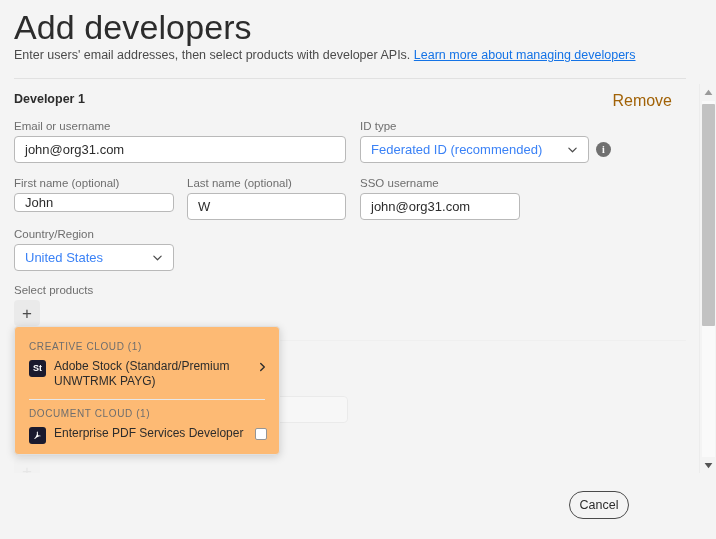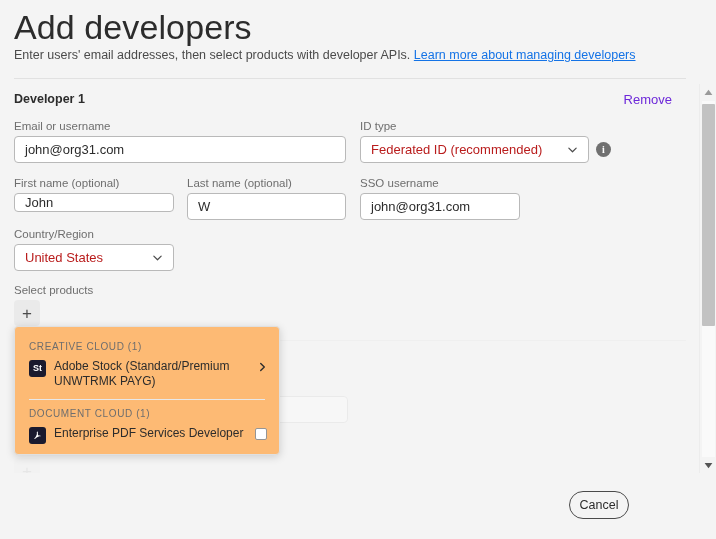--- a/index.html
+++ b/index.html
@@ -59,22 +59,22 @@
   .dev-header {
     position: absolute;
     left: 14px; top: 8px;
     font-size: 12.5px;
     font-weight: bold;
     color: #2c2c2c;
   }
   .remove-link {
     position: absolute;
     right: 44px; top: 8px;
-    font-size: 13px;
-    color: #6d28d9;
+    font-size: 16px;
+    color: #a16207;
     cursor: pointer;
   }
 
   .field-label {
     position: absolute;
     font-size: 11.5px;
     color: #6e6e6e;
     white-space: nowrap;
   }
   .text-input {
@@ -89,21 +89,21 @@
     display: flex;
     align-items: center;
     font-family: "Liberation Sans", sans-serif;
   }
   .select-box {
     position: absolute;
     background: #ffffff;
     border: 1px solid #b9b9b9;
     border-radius: 4px;
     font-size: 13px;
-    color: #b91c1c;
+    color: #3b82f6;
     padding: 0 10px;
     display: flex;
     align-items: center;
     justify-content: space-between;
     cursor: pointer;
   }
   .chev {
     width: 11px; height: 11px;
     flex: 0 0 auto;
     margin-left: 6px;

